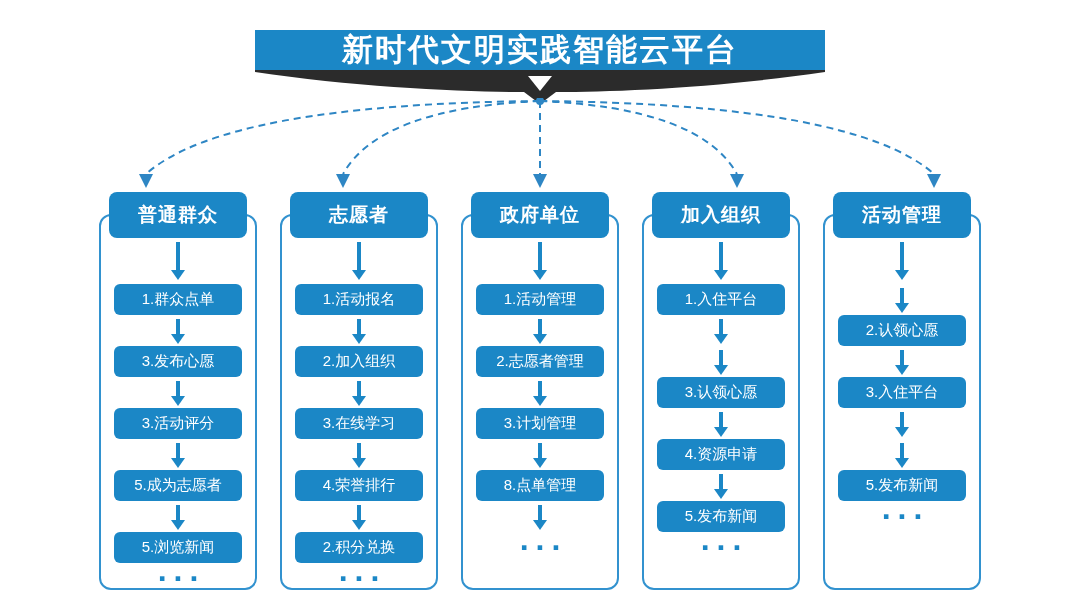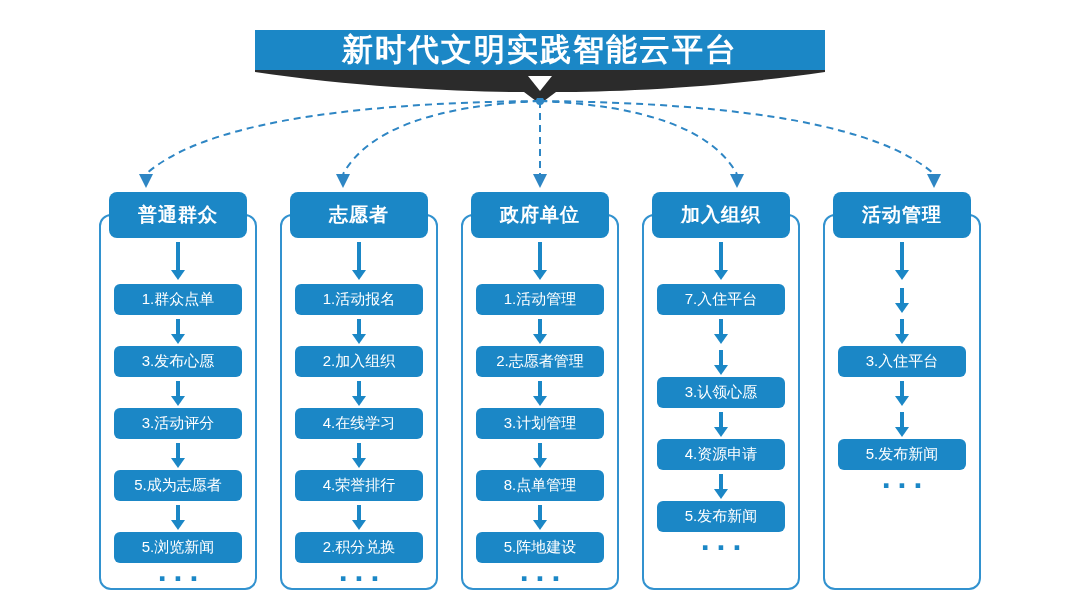--- a/index.html
+++ b/index.html
@@ -109,64 +109,64 @@
     </div>
 
     <div class="column">
       <div class="col-frame"></div>
       <div class="col-header">志愿者</div>
       <div class="v-arrow tall"></div>
       <div class="item">1.活动报名</div>
       <div class="v-arrow small"></div>
       <div class="item">2.加入组织</div>
       <div class="v-arrow small"></div>
-      <div class="item">4.在线学习</div>
+      <div class="item">3.在线学习</div>
       <div class="v-arrow small"></div>
       <div class="item">4.荣誉排行</div>
       <div class="v-arrow small"></div>
       <div class="item">2.积分兑换</div>
       <div class="dots">...</div>
     </div>
 
     <div class="column">
       <div class="col-frame"></div>
       <div class="col-header">政府单位</div>
       <div class="v-arrow tall"></div>
       <div class="item">1.活动管理</div>
       <div class="v-arrow small"></div>
       <div class="item">2.志愿者管理</div>
       <div class="v-arrow small"></div>
       <div class="item">3.计划管理</div>
       <div class="v-arrow small"></div>
       <div class="item">8.点单管理</div>
       <div class="v-arrow small"></div>
-      <div class="item">5.阵地建设</div>
       <div class="dots">...</div>
     </div>
 
     <div class="column">
       <div class="col-frame"></div>
       <div class="col-header">加入组织</div>
       <div class="v-arrow tall"></div>
-      <div class="item">7.入住平台</div>
+      <div class="item">1.入住平台</div>
       <div class="v-arrow small"></div>
       <div class="v-arrow small"></div>
       <div class="item">3.认领心愿</div>
       <div class="v-arrow small"></div>
       <div class="item">4.资源申请</div>
       <div class="v-arrow small"></div>
       <div class="item">5.发布新闻</div>
       <div class="dots">...</div>
     </div>
 
     <div class="column">
       <div class="col-frame"></div>
       <div class="col-header">活动管理</div>
       <div class="v-arrow tall"></div>
       <div class="v-arrow small"></div>
+      <div class="item">2.认领心愿</div>
       <div class="v-arrow small"></div>
       <div class="item">3.入住平台</div>
       <div class="v-arrow small"></div>
       <div class="v-arrow small"></div>
       <div class="item">5.发布新闻</div>
       <div class="dots">...</div>
     </div>
 
   </div>
 </div>

